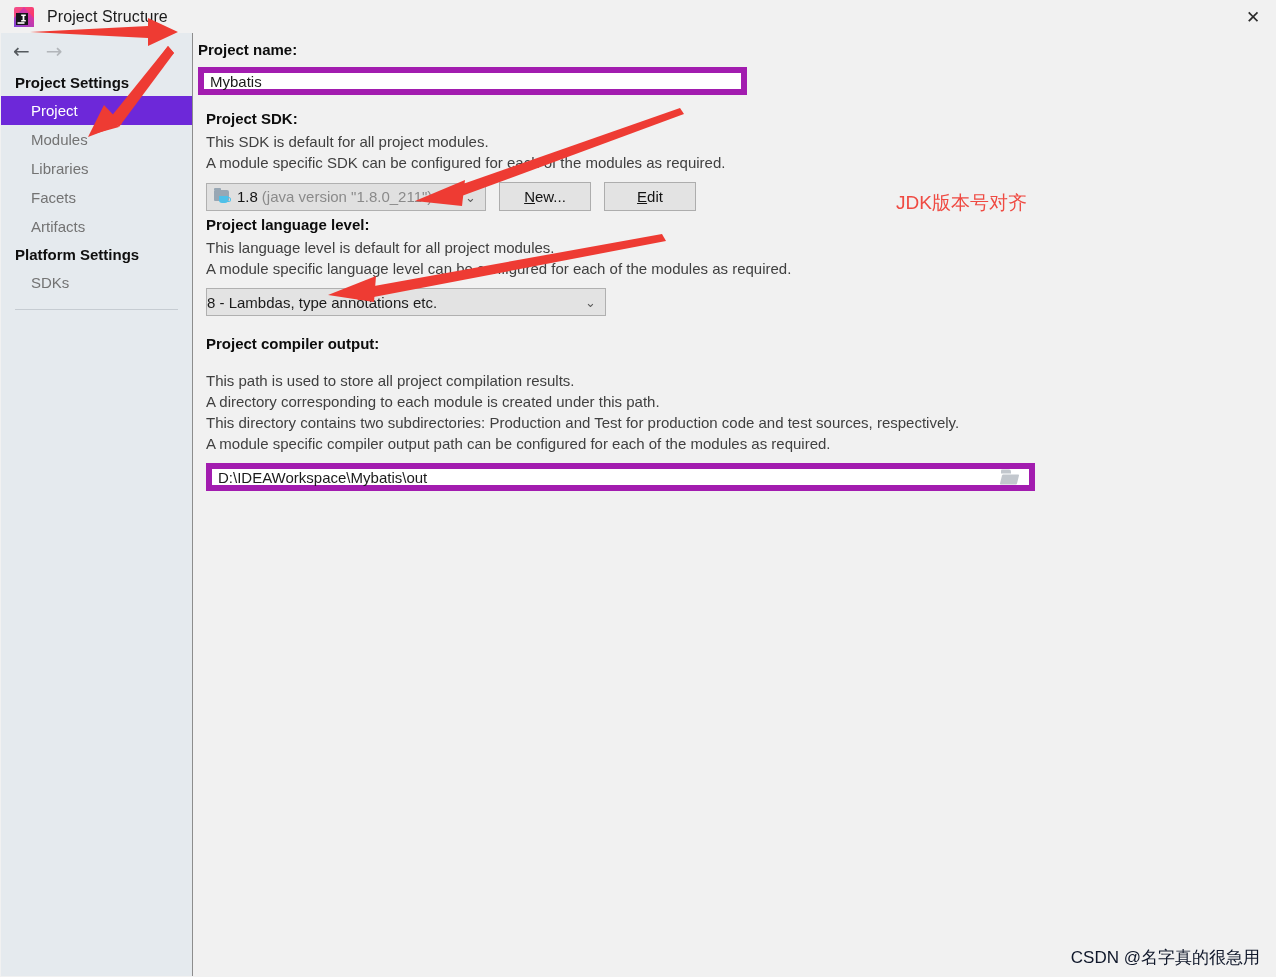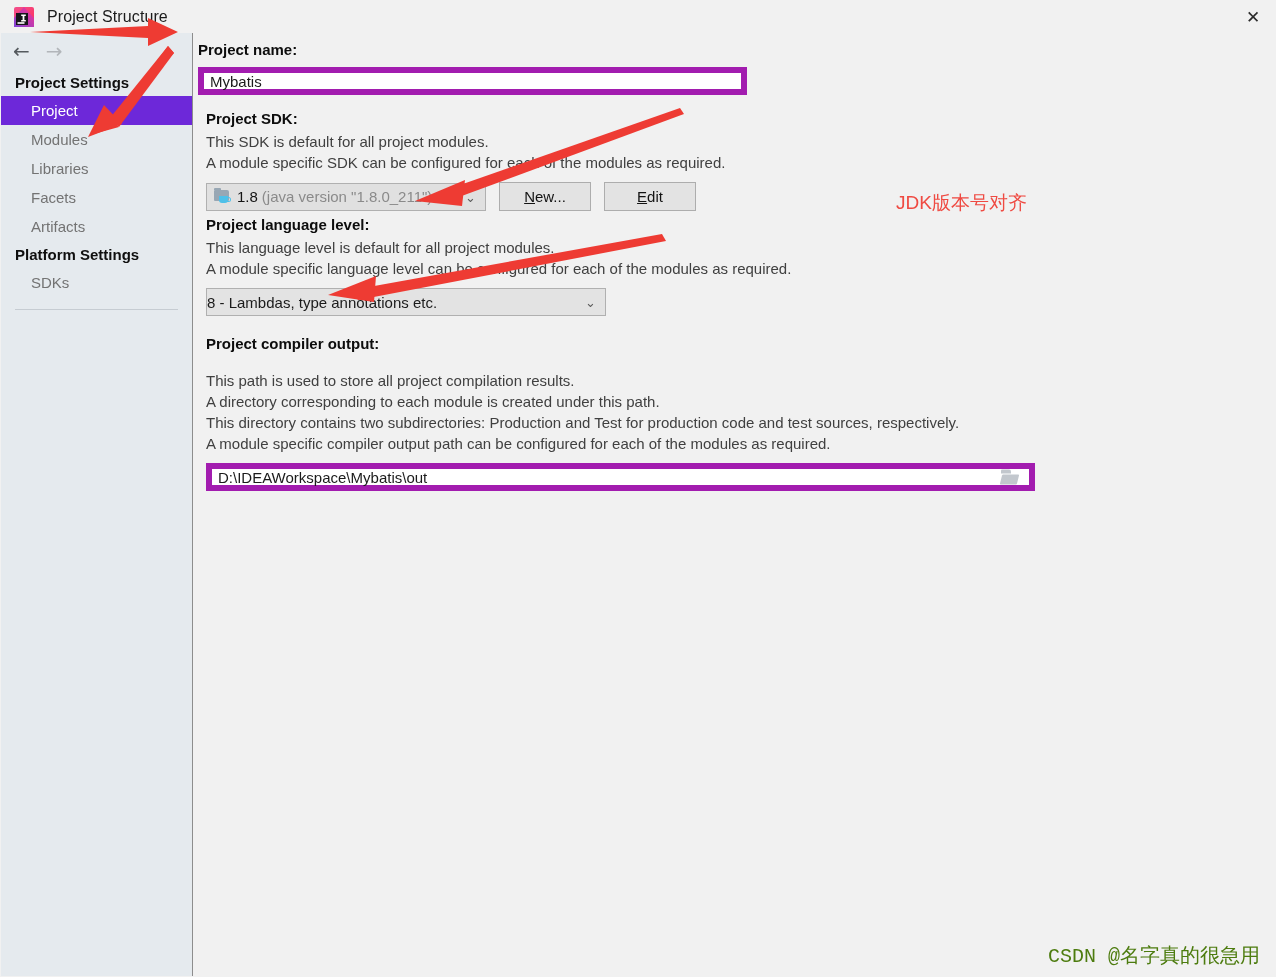--- a/index.html
+++ b/index.html
@@ -234,23 +234,23 @@
     left: 881px; top: 190px;
     font-size: 19px;
     color: #ef4a42;
     font-family: Liberation Sans, sans-serif;
     white-space: nowrap;
     margin-left: 15px;
   }
   #watermark {
     position: absolute;
     right: 16px; bottom: 8px;
-    font-size: 20px;
-    color: #4d7c0f;
-    font-family: Liberation Mono, monospace;
+    font-size: 17px;
+    color: #0f172a;
+    font-family: Liberation Sans, sans-serif;
     white-space: nowrap;
   }
 </style>
 </head>
 <body>
 
 <div id="titlebar">
   <div id="app-icon">
     <svg width="22" height="22" viewBox="0 0 22 22">
       <defs>

